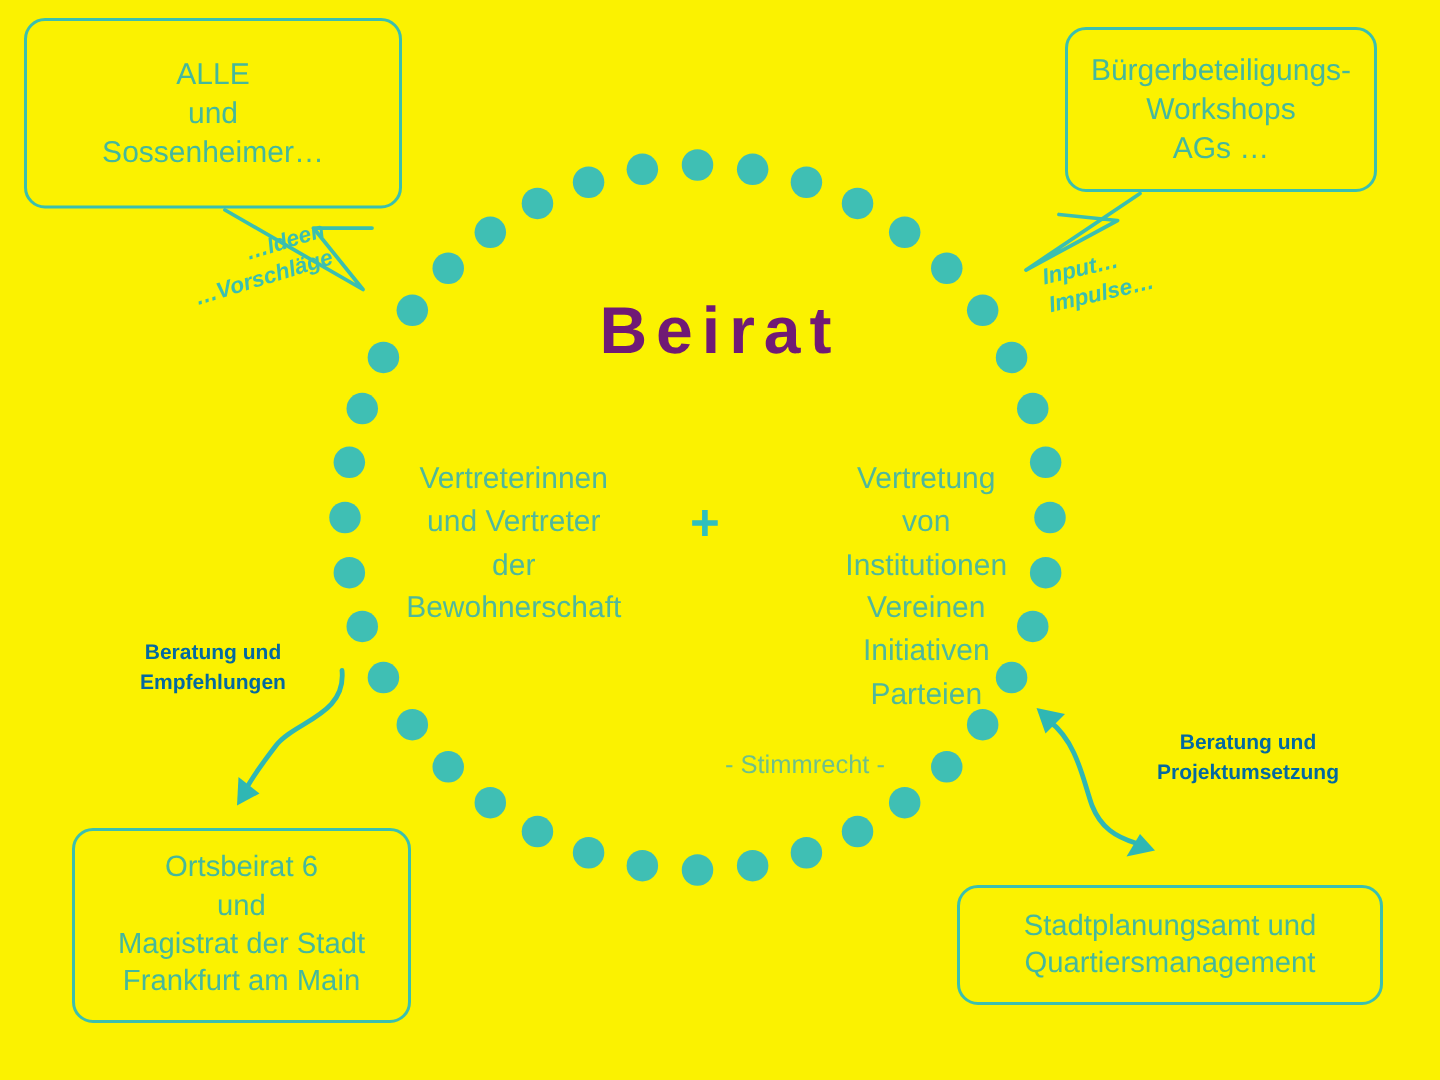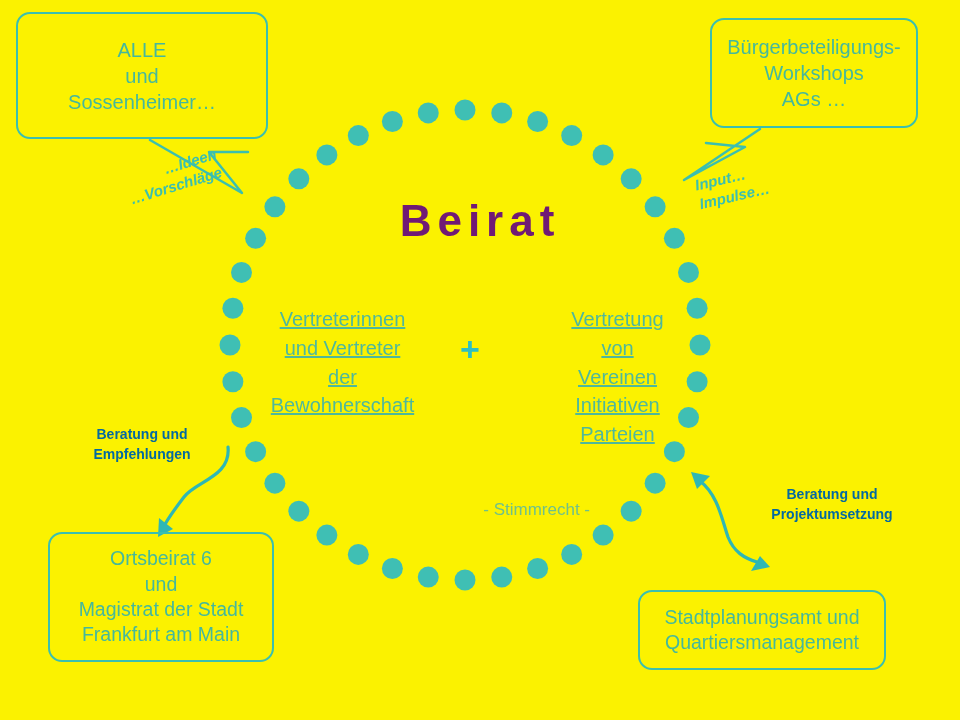--- a/index.html
+++ b/index.html
@@ -51,25 +51,25 @@
     left: 16px;  top: 12px;  width: 252px; height: 127px;
     font-size: 20px;
   }
   #bubble-workshops {
     left: 710px; top: 18px;  width: 208px; height: 110px;
     font-size: 20px;
   }
 
   
   #box-ortsbeirat {
-    left: 48px;  top: 532px; width: 226px; height: 130px;
+    left: 48px;  top: 552px; width: 226px; height: 130px;
     font-size: 19.5px;
   }
   #box-stadtplanung {
-    left: 638px; top: 590px; width: 248px; height: 80px;
+    left: 638px; top: 590px; width: 284px; height: 80px;
     font-size: 19.5px;
   }
 
   
   #beirat-title {
     position: absolute;
     left: 0; top: 196px; width: 960px;
     text-align: center;
     font-size: 44px;
     font-weight: bold;
@@ -80,21 +80,20 @@
   
   #center-cols {
     position: absolute;
     left: 250px; top: 305px; width: 460px;
     display: flex;
     justify-content: space-between;
     align-items: flex-start;
     color: #4FB89B;
     font-size: 20px;
     line-height: 1.44;
-    text-decoration: underline;
   }
   #center-cols .col {
     width: 185px;
     text-align: center;
   }
   #center-cols .col .line { display: block; white-space: nowrap; }
   #plus-sign {
     position: absolute;
     left: 440px; top: 330px; width: 60px;
     text-align: center;
@@ -236,20 +235,21 @@
   <div id="center-cols">
     <div class="col">
       <span class="line">Vertreterinnen</span>
       <span class="line">und Vertreter</span>
       <span class="line">der</span>
       <span class="line">Bewohnerschaft</span>
     </div>
     <div class="col">
       <span class="line">Vertretung</span>
       <span class="line">von</span>
+      <span class="line">Institutionen</span>
       <span class="line">Vereinen</span>
       <span class="line">Initiativen</span>
       <span class="line">Parteien</span>
     </div>
   </div>
 
   <div id="plus-sign">+</div>
   <div id="stimmrecht">- Stimmrecht -</div>
 
   <div class="arrow-caption" id="caption-beratung-empfehlungen">

